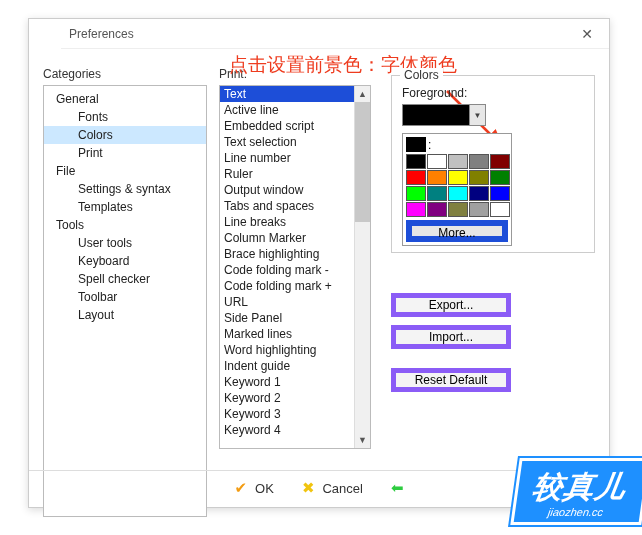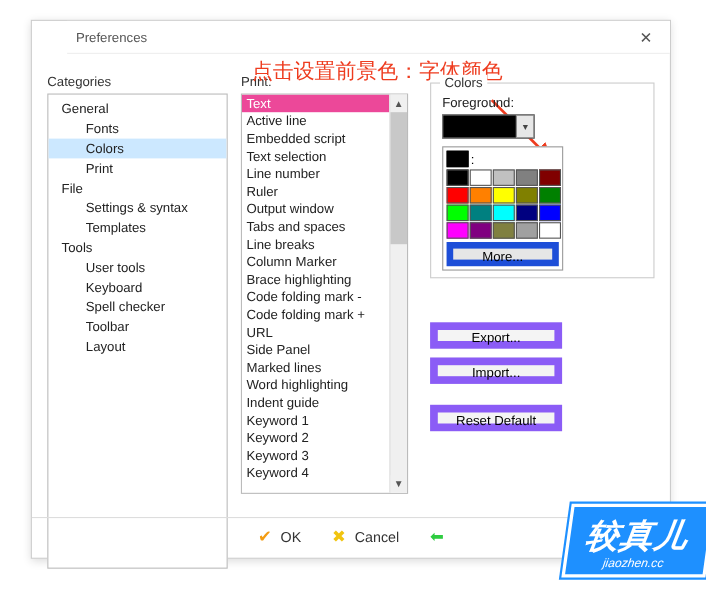--- a/index.html
+++ b/index.html
@@ -13,37 +13,37 @@
     .content { display: flex; padding: 18px 14px 0 14px; gap: 12px; }
     .col { display: flex; flex-direction: column; }
     .col-label { font-size: 12px; color: #333; margin-bottom: 4px; }
     .cats { width: 164px; height: 432px; border: 1px solid #bbb; padding: 4px 0; background: #fff; overflow: hidden; }
     .tree-item { padding: 2px 0 2px 12px; cursor: pointer; color: #222; }
     .tree-sub { padding: 2px 0 2px 34px; cursor: pointer; color: #222; }
     .tree-sub.selected { background: #cce8ff; }
     .area { width: 152px; height: 364px; border: 1px solid #bbb; background: #fff; display: flex; }
     .area-list { flex: 1; overflow: hidden; }
     .area-item { padding: 1px 4px; cursor: pointer; color: #222; white-space: nowrap; }
-    .area-item.selected { background: #ec4899; color: #fff; }
+    .area-item.selected { background: #1d4ed8; color: #fff; }
     .area-scroll { width: 16px; background: #f0f0f0; border-left: 1px solid #ddd; display: flex; flex-direction: column; }
     .sb-btn { height: 16px; background: #f0f0f0; color: #555; display: flex; align-items: center; justify-content: center; font-size: 9px; cursor: pointer; }
     .sb-thumb { width: 100%; background: #c8c8c8; }
     .right { flex: 1; padding-left: 8px; }
     .group { border: 1px solid #ccc; padding: 10px 10px 6px 10px; margin-top: 8px; position: relative; }
     .group-title { position: absolute; top: -8px; left: 8px; background: #fff; padding: 0 4px; font-size: 12px; color: #333; }
     .fg-label { font-size: 12px; color: #222; margin-bottom: 4px; display: block; }
     .combo { width: 84px; height: 22px; border: 1px solid #888; background: #000; display: inline-flex; position: relative; cursor: pointer; }
     .combo .drop { width: 16px; background: #e7e7e7; border-left: 1px solid #888; color: #444; display: flex; align-items: center; justify-content: center; position: absolute; right: 0; top: 0; bottom: 0; font-size: 8px; }
     .palette { border: 1px solid #999; background: #fff; margin-top: 4px; padding: 3px; width: 110px; }
     .pal-grid { display: grid; grid-template-columns: repeat(5, 20px); gap: 1px; }
     .swatch { width: 20px; height: 15px; border: 1px solid #555; cursor: pointer; }
     .auto-row { display:flex; align-items:center; gap:2px; margin-bottom:2px;}
     .sw-auto { width:20px; height:15px; border:2px solid #000; background:#000; }
     .more-btn { width: 100%; height: 22px; margin-top: 3px; background: #e6e6e6; border: 6px solid #1d4ed8; cursor: pointer; font-size: 12px; }
-    .side-btn { width: 120px; height: 24px; margin-top: 8px; background: #f4f4f4; border: 7px solid #8b5cf6; cursor: pointer; font-size: 12px; }
+    .side-btn { width: 120px; height: 24px; margin-top: 8px; background: #f4f4f4; border: 5px solid #8b5cf6; cursor: pointer; font-size: 12px; }
     .btnrow { position: absolute; bottom: 10px; left: 0; right: 0; border-top: 1px solid #ddd; padding-top: 8px; display: flex; justify-content: center; gap: 28px; }
     .dbtn { display: inline-flex; align-items: center; gap: 8px; cursor: pointer; font-size: 13px; color: #333; }
     .ico-ok { color: #f39c12; font-size: 15px;}
     .ico-cancel { color: #f1c40f; font-size: 15px;}
     .ico-back { color: #2ecc40; font-size: 15px;}
     .watermark { position: absolute; right: -4px; bottom: 10px; background: #1e90ff; color: #fff; font-family: Arial; transform: skewX(-8deg); padding: 6px 18px 4px 14px; border: 3px solid #fff; box-shadow: 0 0 0 2px #1e90ff; }
     .watermark .wm-main { font-size: 30px; font-weight: 900; font-style: italic; letter-spacing: 1px; }
     .watermark .wm-sub { font-size: 11px; text-align: center; font-style: italic; margin-top: -2px; }
   </style>
 </head>

